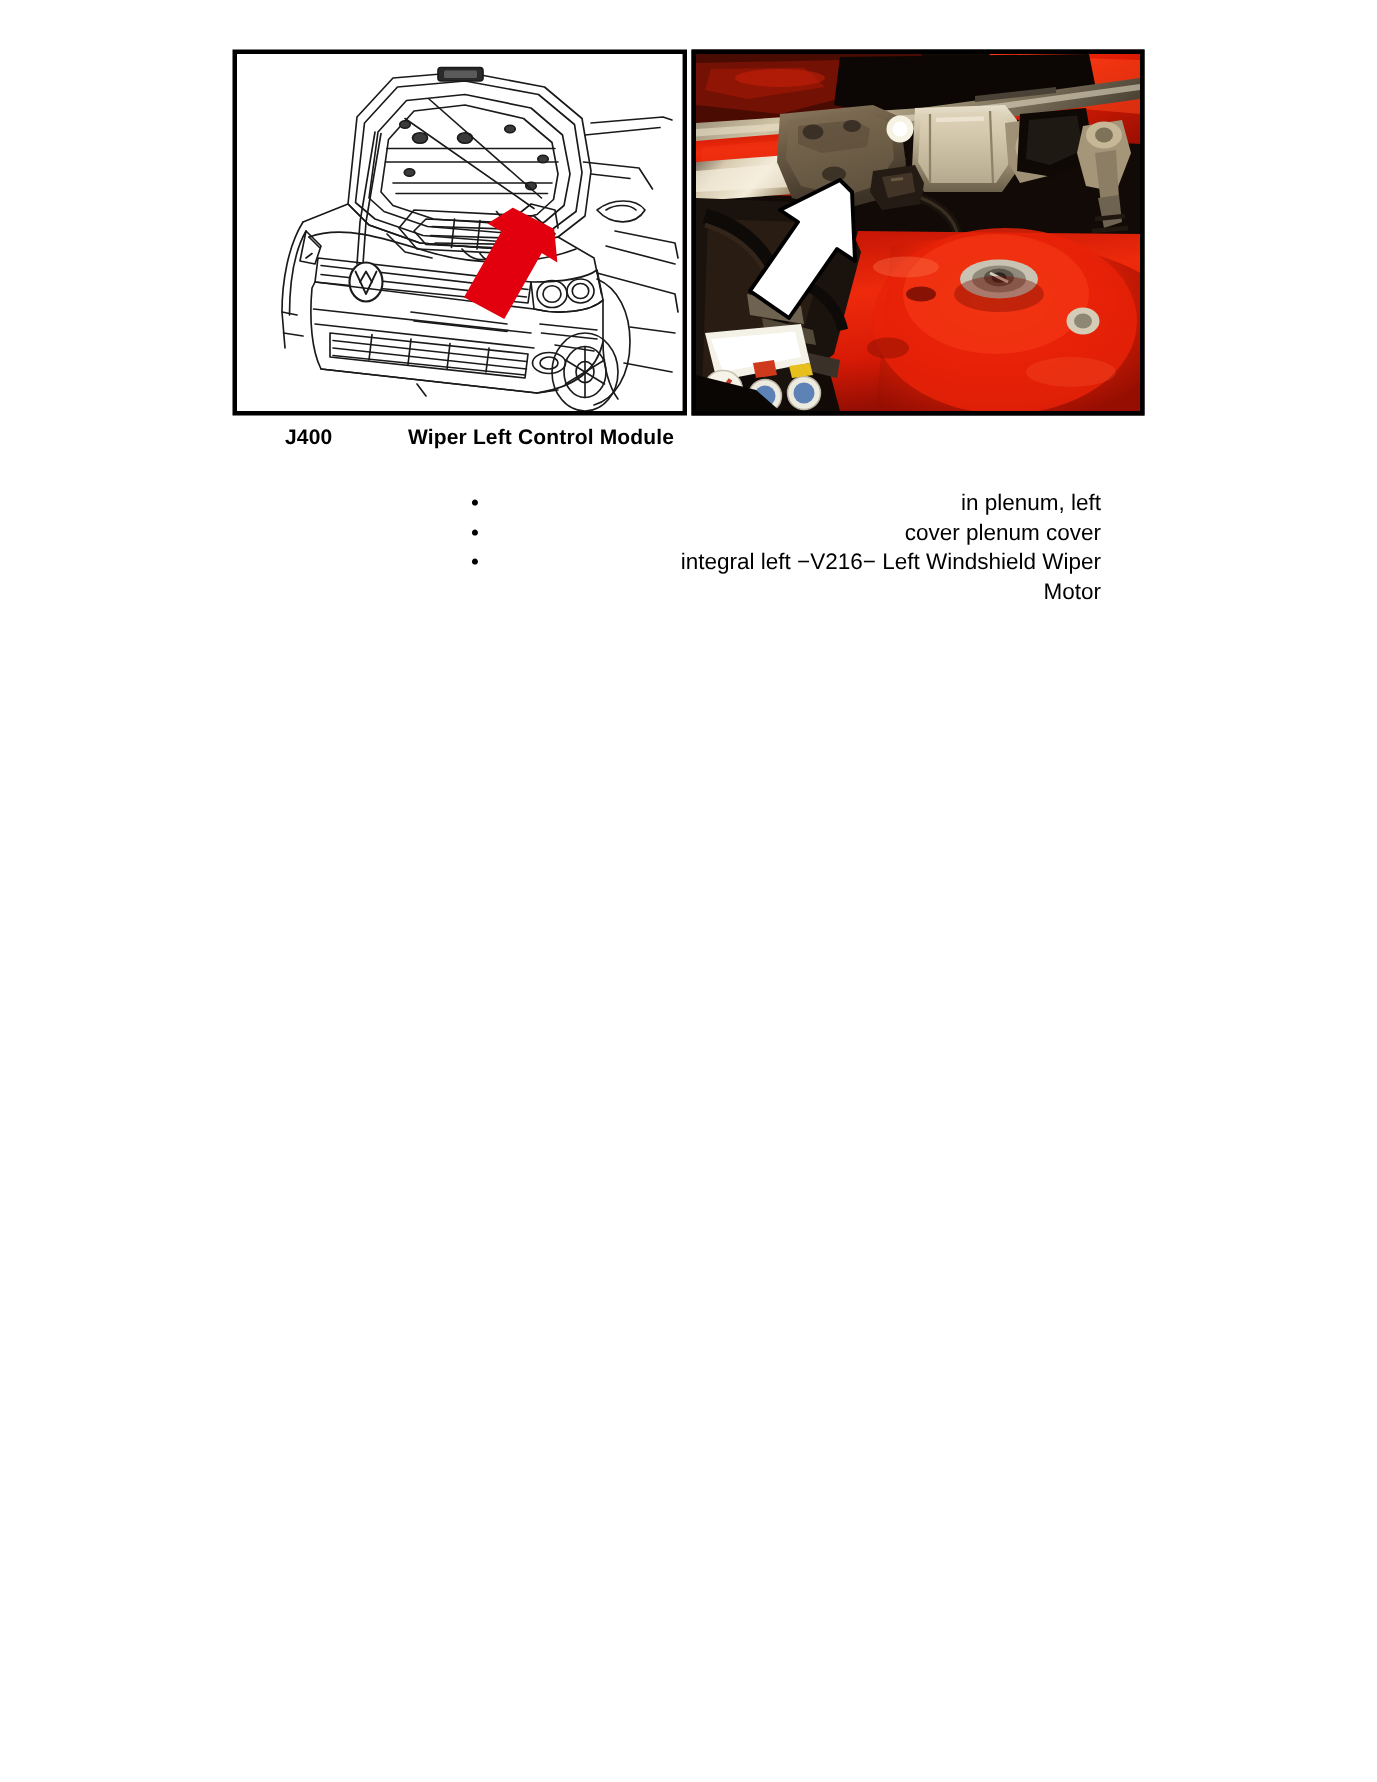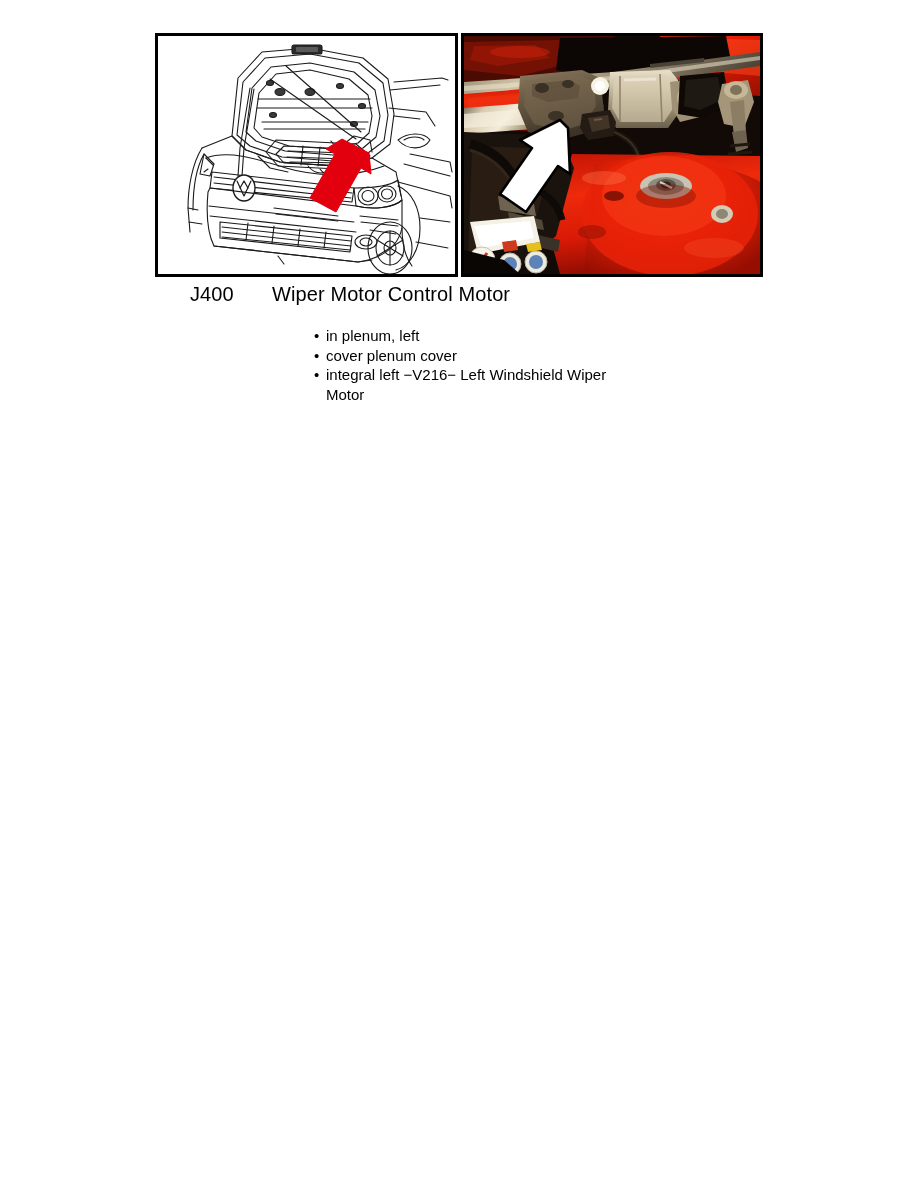--- a/index.html
+++ b/index.html
@@ -41,22 +41,22 @@
   .fig-inner { position: absolute; inset: 0; }
   .fig-svg { display: block; width: 100%; height: 100%; }
 
   
   .caption {
     position: absolute;
     left: 155px;
     top: 283px;
     width: 700px;
     height: 20px;
-    font-size: 20px;
-    font-weight: normal;
+    font-size: 14px;
+    font-weight: bold;
     letter-spacing: 0.1px;
     white-space: nowrap;
   }
   .caption-id {
     position: absolute;
     left: 35px;
     top: 0;
   }
   .caption-name {
     position: absolute;
@@ -81,20 +81,21 @@
   .bullet-dot {
     position: absolute;
     left: 0px;
     top: 0px;
     font-size: 15px;
     line-height: 19.6px;
   }
   .bullet-text {
     display: block;
     white-space: pre-wrap;
+    text-align: right;
   }
 </style>
 </head>
 <body>
 
 <div class="page">
 
   <div class="figure-row">
 
     <div class="fig fig-left">
@@ -403,21 +404,21 @@
                      L106 138 L104 92 Z" fill="#FFFFFF" stroke="#000000" stroke-width="2.6" stroke-linejoin="round"></path>
           </g>
 
         </svg>
       </div>
     </div>
   </div>
 
   <div class="caption">
     <span class="caption-id">J400</span>
-    <span class="caption-name">Wiper Motor Control Motor</span>
+    <span class="caption-name">Wiper Left Control Module</span>
   </div>
 
   <div class="bullets">
 
     <div class="bullet-row">
       <span class="bullet-dot">•</span>
       <span class="bullet-text">in plenum, left</span>
     </div>
 
     <div class="bullet-row">

